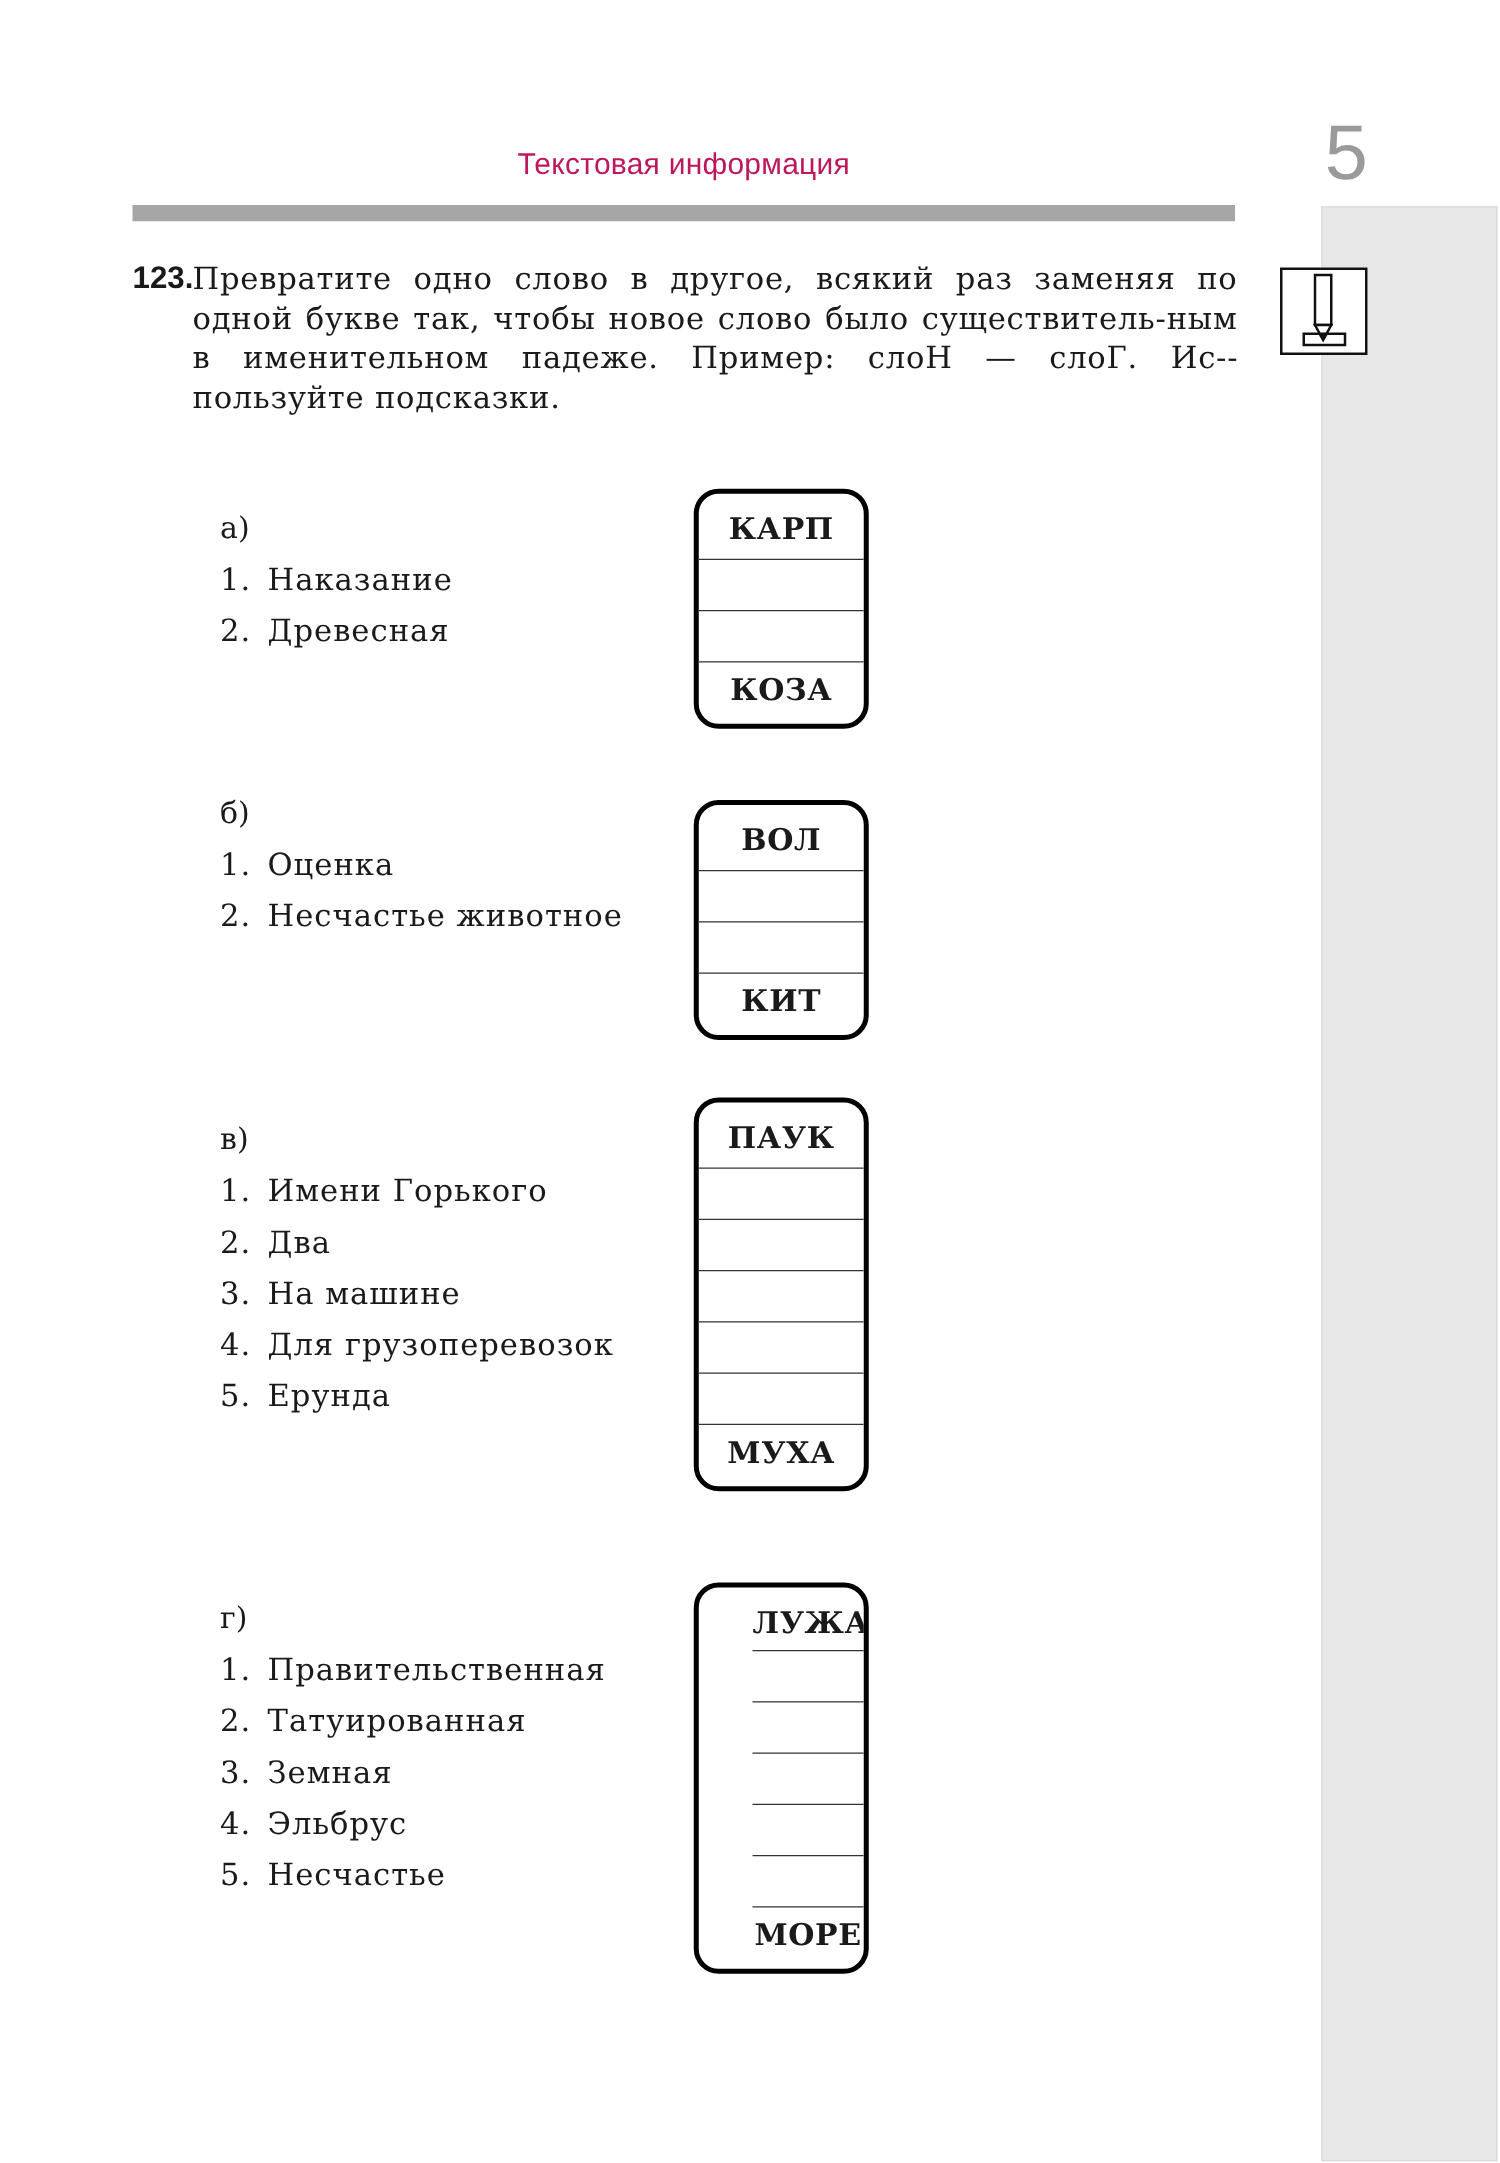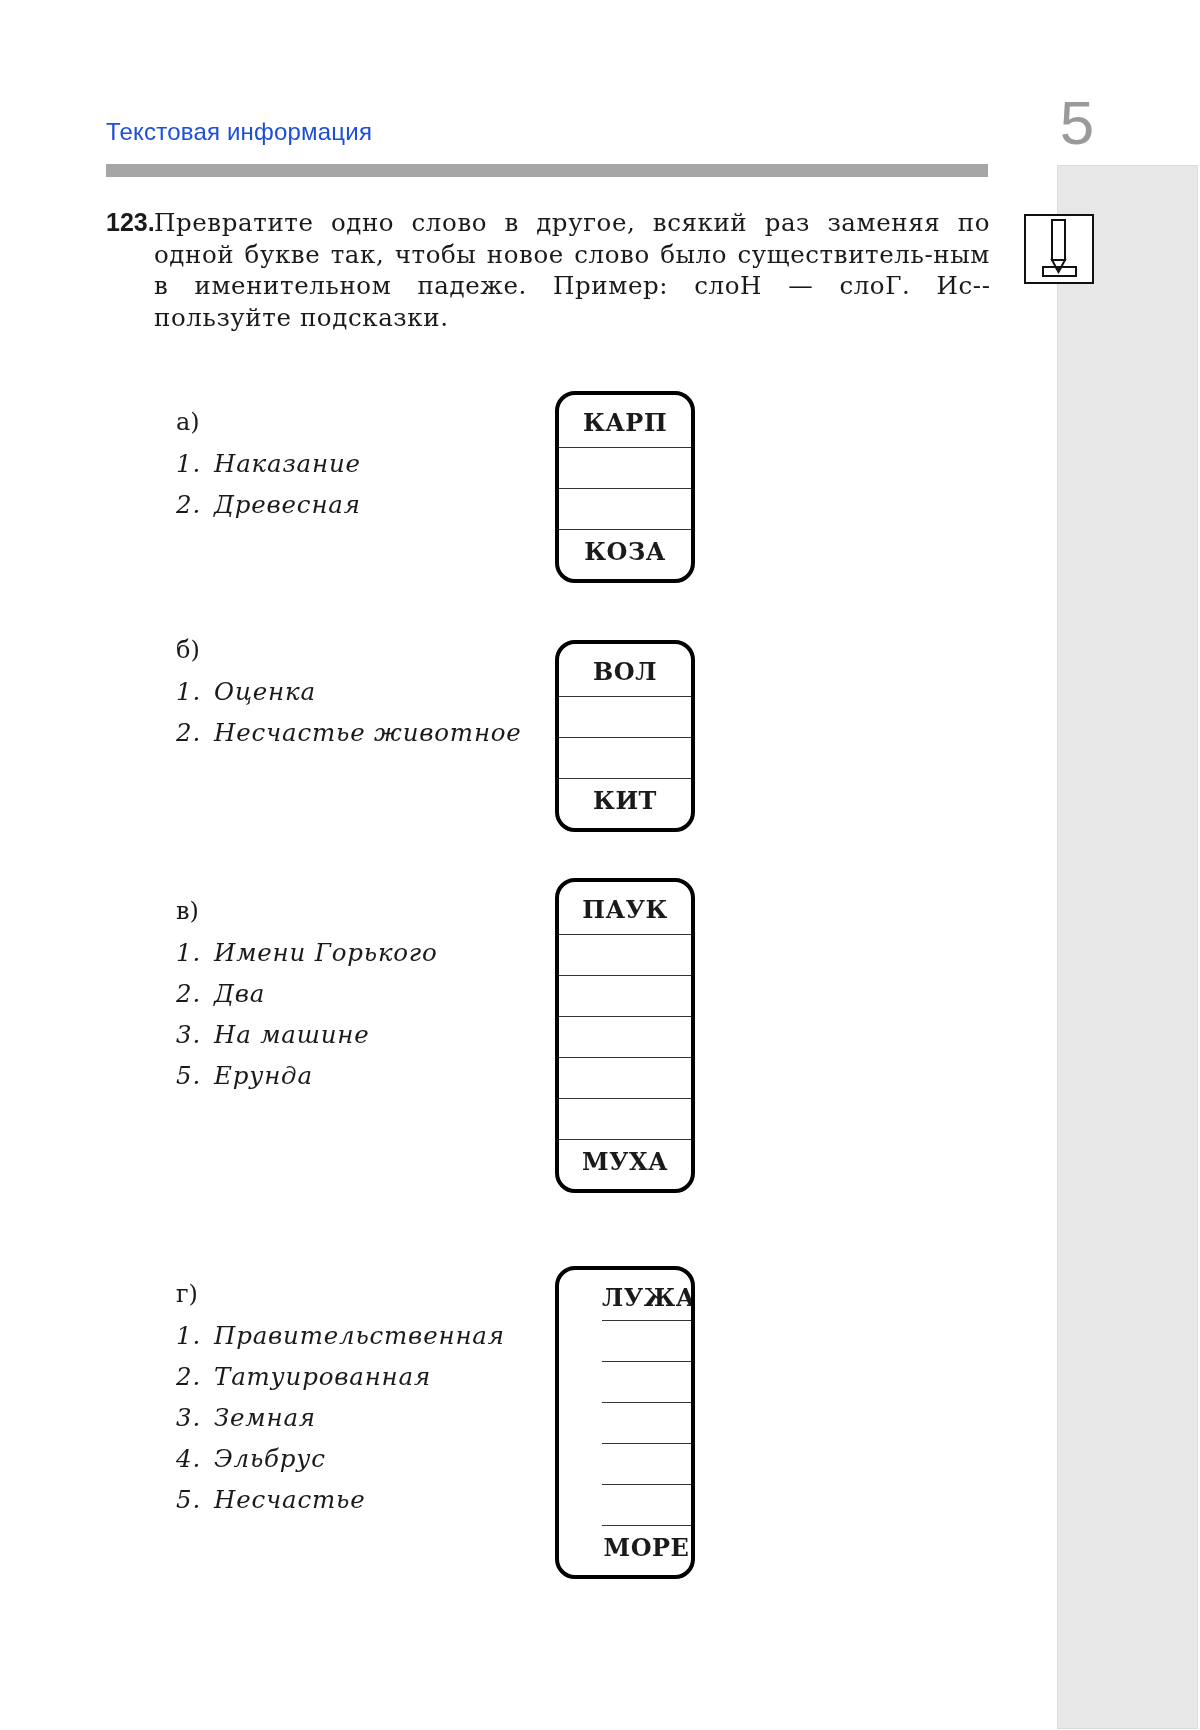--- a/index.html
+++ b/index.html
@@ -3,22 +3,22 @@
 <meta charset="utf-8">
 <style>
   html, body { margin: 0; padding: 0; }
   body {
     width: 1200px; height: 1730px; position: relative; overflow: hidden;
     background: #ffffff; color: #1a1a1a;
     font-family: "DejaVu Serif", "Liberation Serif", serif;
   }
   .running-head {
     position: absolute; left: 106px; width: 882px; top: 118px;
-    text-align: left; font-family: "Liberation Sans", sans-serif;
-    font-size: 24px; color: #1d4ed8; letter-spacing: 0.2px;
+    text-align: center; font-family: "Liberation Sans", sans-serif;
+    font-size: 24px; color: #be185d; letter-spacing: 0.2px;
   }
   .chapter-num {
     position: absolute; left: 1052px; top: 92px; width: 50px; text-align: center;
     font-family: "Liberation Sans", sans-serif; font-size: 62px; color: #9a9a9a; line-height: 1;
   }
   .head-rule {
     position: absolute; left: 106px; top: 164px; width: 882px; height: 13px; background: #a6a6a6;
   }
   .side-band {
     position: absolute; left: 1057px; top: 165px; width: 141px; height: 1564px;
@@ -32,21 +32,21 @@
     position: absolute; left: 106px; top: 207px; width: 884px;
     font-size: 24.5px; line-height: 31.5px; letter-spacing: 0.6px;
   }
   .task-num {
     position: absolute; left: 0; top: 0;
     font-family: "Liberation Sans", sans-serif; font-weight: bold; font-size: 25px; letter-spacing: 0;
   }
   .task-text { margin-left: 48px; text-align: justify; hyphens: manual; }
   .part { position: absolute; left: 176px; }
   .part-label { font-size: 24px; height: 41px; line-height: 41px; }
-  .hint { font-size: 24.5px; height: 41px; line-height: 41px; letter-spacing: 0.8px; white-space: nowrap; font-style: italic; }
+  .hint { font-size: 24.5px; height: 41px; line-height: 41px; letter-spacing: 0.8px; white-space: nowrap; }
   .hint .n { display: inline-block; width: 38px; }
   .ladder {
     position: absolute; left: 555px; width: 140px;
     border: 4px solid #000000; border-radius: 20px; box-sizing: border-box; overflow: hidden;
   }
   .ladder .cell {
     height: 41px; border-bottom: 1.5px solid #333; box-sizing: border-box;
     text-align: center; font-weight: bold; font-size: 24px; line-height: 44px; letter-spacing: 0.5px;
   }
   .ladder .cell:last-child { border-bottom: none; }
@@ -97,20 +97,21 @@
   <div class="cell"></div>
   <div class="cell"></div>
   <div class="cell last">КИТ</div>
 </div>
 
 <div class="part" style="top:891px;">
   <div class="part-label">в)</div>
   <div class="hint"><span class="n">1.</span><span>Имени Горького</span></div>
   <div class="hint"><span class="n">2.</span><span>Два</span></div>
   <div class="hint"><span class="n">3.</span><span>На машине</span></div>
+  <div class="hint"><span class="n">4.</span><span>Для грузоперевозок</span></div>
   <div class="hint"><span class="n">5.</span><span>Ерунда</span></div>
 </div>
 <div class="ladder" style="top:878px;">
   <div class="cell first">ПАУК</div>
   <div class="cell"></div>
   <div class="cell"></div>
   <div class="cell"></div>
   <div class="cell"></div>
   <div class="cell"></div>
   <div class="cell last">МУХА</div>

